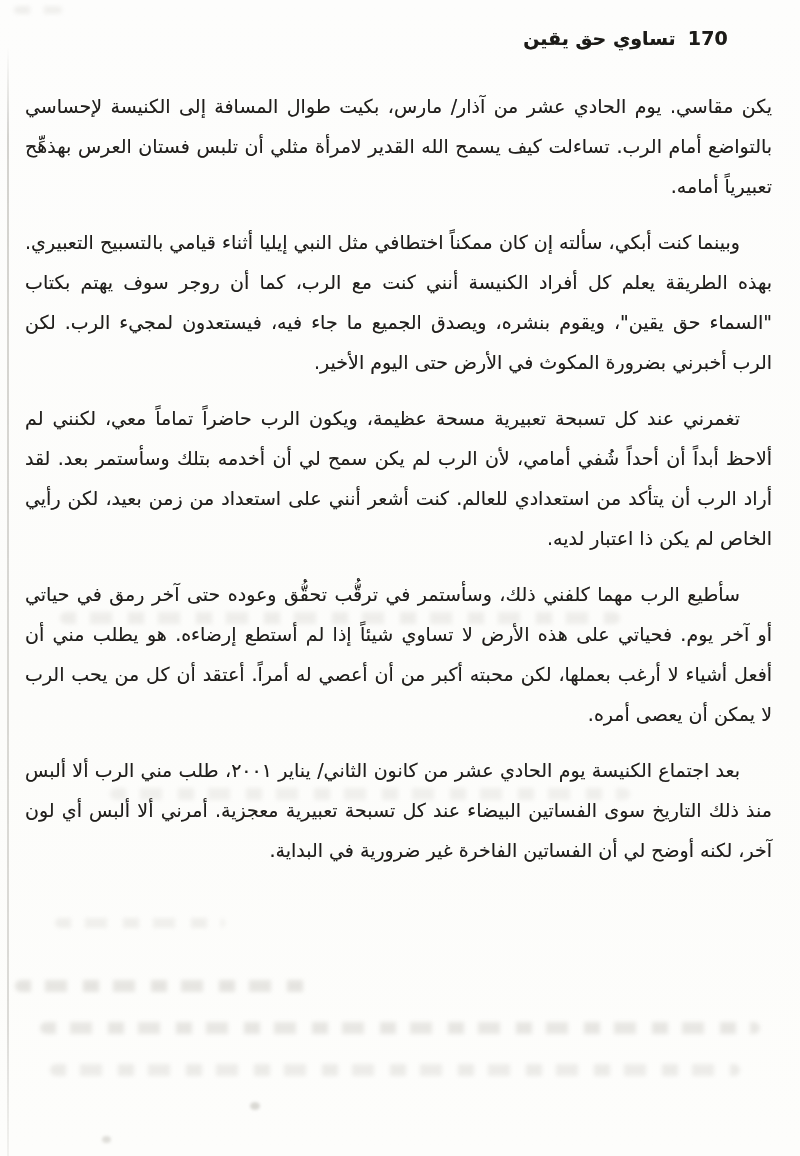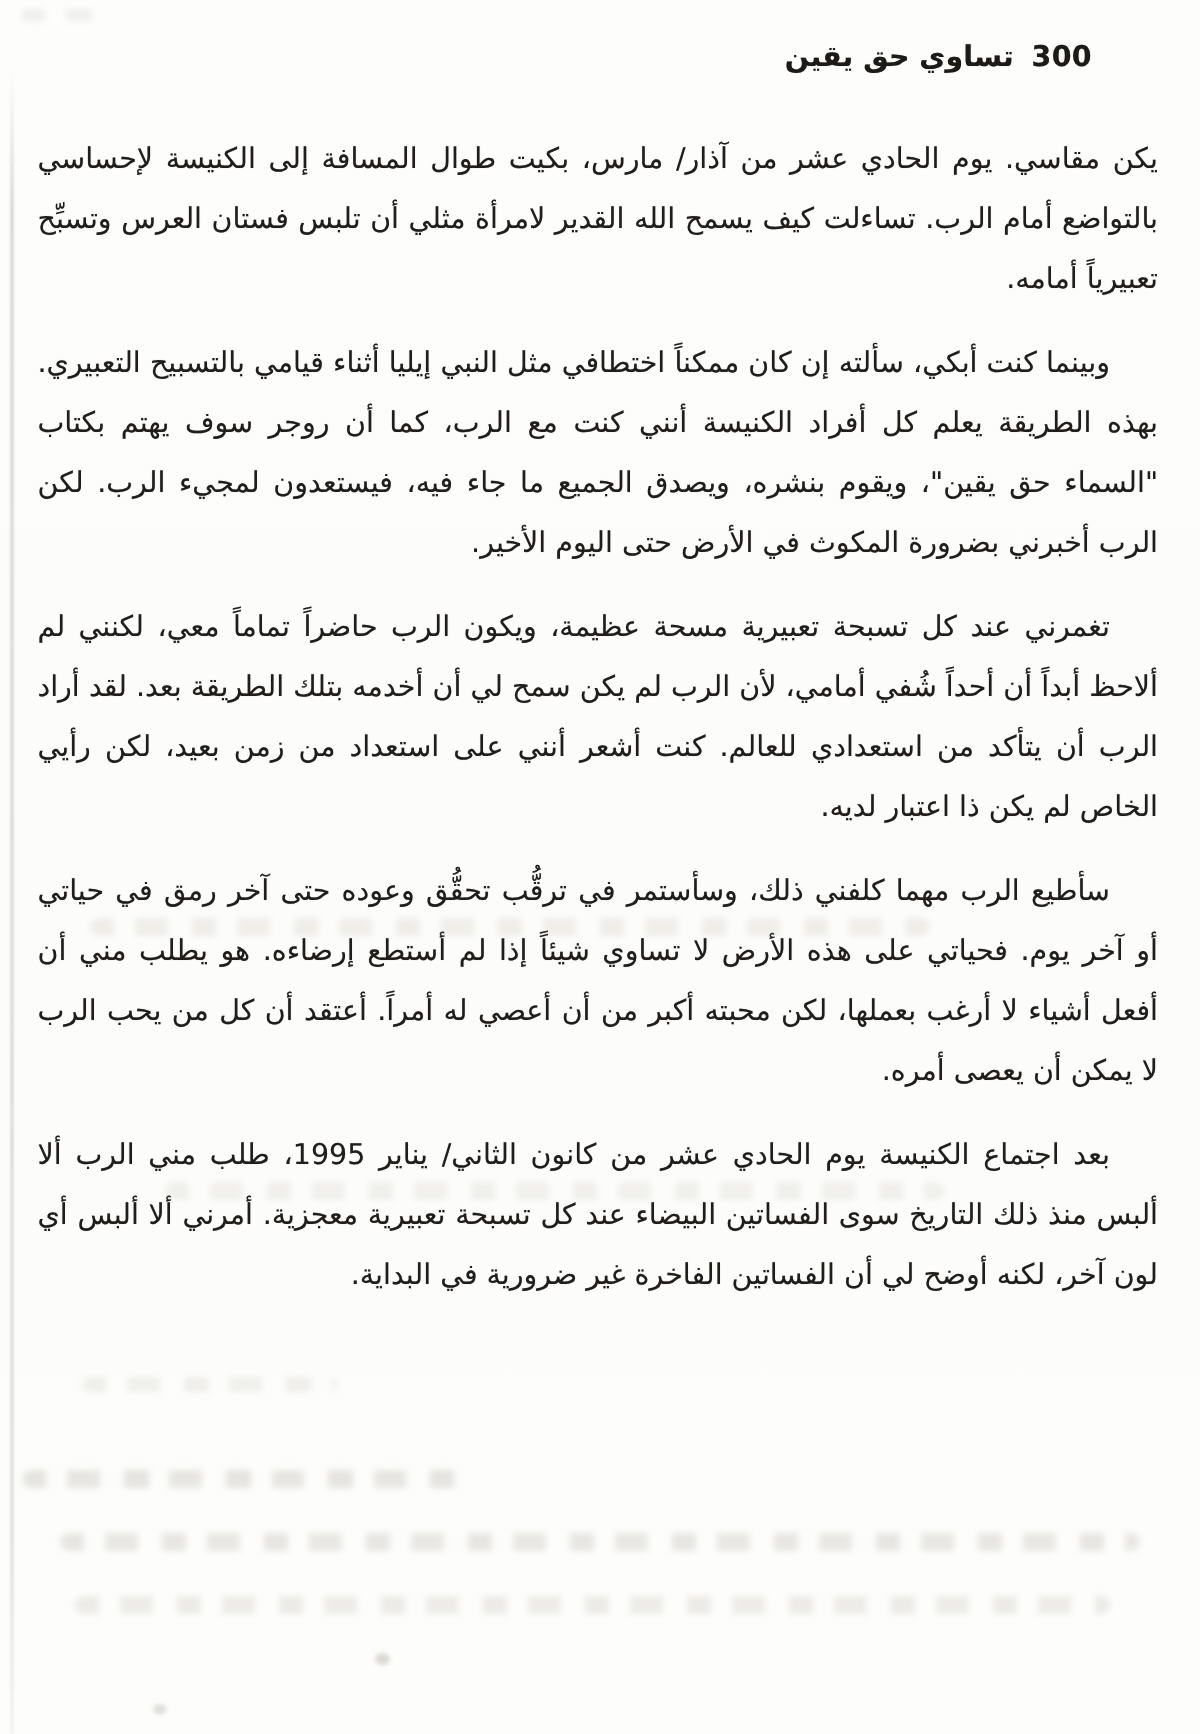--- a/index.html
+++ b/index.html
@@ -64,30 +64,30 @@
   #ghost-dot-2  { top: 1136px; left: 102px; width: 9px;  height: 7px; opacity: 0.30; }
 </style>
 </head>
 <body>
 
 <div class="page">
 
   <div class="scan-edge"></div>
 
   <div class="running-head">
-    <span>300</span>
+    <span>170</span>
     <span>تساوي حق يقين</span>
   </div>
 
   <div class="body-text">
-    <p class="flush">يكن مقاسي. يوم الحادي عشر من آذار/ مارس، بكيت طوال المسافة إلى الكنيسة لإحساسي بالتواضع أمام الرب. تساءلت كيف يسمح الله القدير لامرأة مثلي أن تلبس فستان العرس وتسبِّح تعبيرياً أمامه.</p>
+    <p class="flush">يكن مقاسي. يوم الحادي عشر من آذار/ مارس، بكيت طوال المسافة إلى الكنيسة لإحساسي بالتواضع أمام الرب. تساءلت كيف يسمح الله القدير لامرأة مثلي أن تلبس فستان العرس بهذهِّح تعبيرياً أمامه.</p>
     <p>وبينما كنت أبكي، سألته إن كان ممكناً اختطافي مثل النبي إيليا أثناء قيامي بالتسبيح التعبيري. بهذه الطريقة يعلم كل أفراد الكنيسة أنني كنت مع الرب، كما أن روجر سوف يهتم بكتاب "السماء حق يقين"، ويقوم بنشره، ويصدق الجميع ما جاء فيه، فيستعدون لمجيء الرب. لكن الرب أخبرني بضرورة المكوث في الأرض حتى اليوم الأخير.</p>
-    <p>تغمرني عند كل تسبحة تعبيرية مسحة عظيمة، ويكون الرب حاضراً تماماً معي، لكنني لم ألاحظ أبداً أن أحداً شُفي أمامي، لأن الرب لم يكن سمح لي أن أخدمه بتلك الطريقة بعد. لقد أراد الرب أن يتأكد من استعدادي للعالم. كنت أشعر أنني على استعداد من زمن بعيد، لكن رأيي الخاص لم يكن ذا اعتبار لديه.</p>
+    <p>تغمرني عند كل تسبحة تعبيرية مسحة عظيمة، ويكون الرب حاضراً تماماً معي، لكنني لم ألاحظ أبداً أن أحداً شُفي أمامي، لأن الرب لم يكن سمح لي أن أخدمه بتلك وسأستمر بعد. لقد أراد الرب أن يتأكد من استعدادي للعالم. كنت أشعر أنني على استعداد من زمن بعيد، لكن رأيي الخاص لم يكن ذا اعتبار لديه.</p>
     <p>سأطيع الرب مهما كلفني ذلك، وسأستمر في ترقُّب تحقُّق وعوده حتى آخر رمق في حياتي أو آخر يوم. فحياتي على هذه الأرض لا تساوي شيئاً إذا لم أستطع إرضاءه. هو يطلب مني أن أفعل أشياء لا أرغب بعملها، لكن محبته أكبر من أن أعصي له أمراً. أعتقد أن كل من يحب الرب لا يمكن أن يعصى أمره.</p>
-    <p>بعد اجتماع الكنيسة يوم الحادي عشر من كانون الثاني/ يناير 1995، طلب مني الرب ألا ألبس منذ ذلك التاريخ سوى الفساتين البيضاء عند كل تسبحة تعبيرية معجزية. أمرني ألا ألبس أي لون آخر، لكنه أوضح لي أن الفساتين الفاخرة غير ضرورية في البداية.</p>
+    <p>بعد اجتماع الكنيسة يوم الحادي عشر من كانون الثاني/ يناير ٢٠٠١، طلب مني الرب ألا ألبس منذ ذلك التاريخ سوى الفساتين البيضاء عند كل تسبحة تعبيرية معجزية. أمرني ألا ألبس أي لون آخر، لكنه أوضح لي أن الفساتين الفاخرة غير ضرورية في البداية.</p>
   </div>
 
   <div class="ghost" id="ghost-corner"></div>
   <div class="ghost" id="ghost-mid-1"></div>
   <div class="ghost" id="ghost-mid-2"></div>
   <div class="ghost" id="ghost-mid-3"></div>
   <div class="ghost" id="ghost-low-1"></div>
   <div class="ghost" id="ghost-low-2"></div>
   <div class="ghost" id="ghost-low-3"></div>
   <div class="gdot" id="ghost-dot-1"></div>

